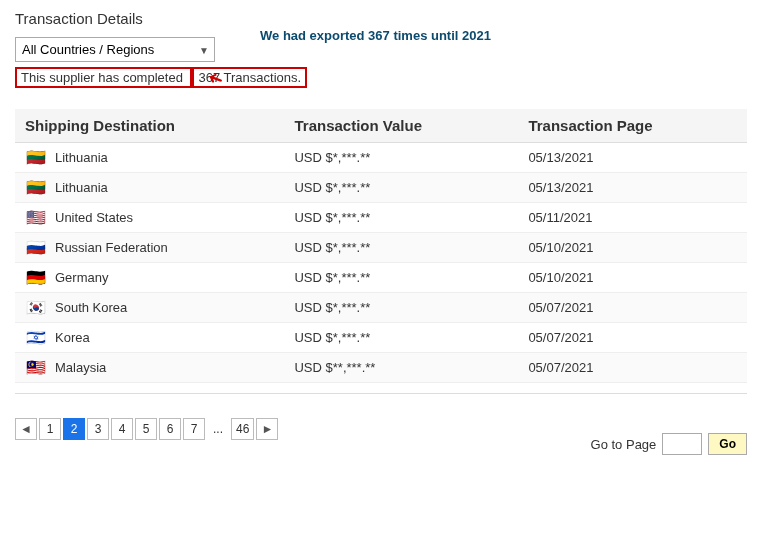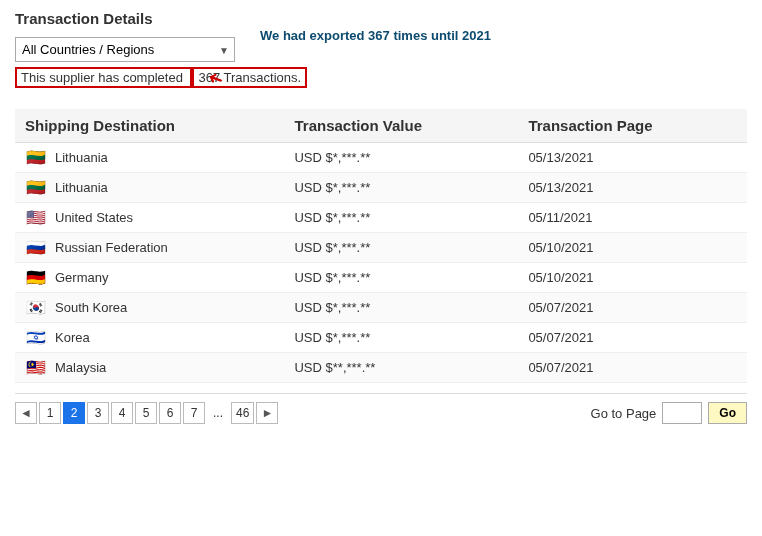--- a/index.html
+++ b/index.html
@@ -12,21 +12,21 @@
       min-height: 536px;
     }
 
     .page-wrapper {
       padding: 10px 15px;
       position: relative;
     }
 
     .page-title {
       font-size: 15px;
-      font-weight: bold;
+      font-weight: normal;
       margin-bottom: 10px;
     }
 
     .annotation-bubble {
       position: absolute;
       top: 28px;
       left: 260px;
       color: #0c4a6e;
       font-size: 13px;
       font-weight: bold;
@@ -35,21 +35,21 @@
     }
 
     .filter-row {
       display: flex;
       align-items: center;
       margin-bottom: 8px;
       position: relative;
     }
 
     .country-select {
-      width: 220px;
+      width: 200px;
       padding: 4px 6px;
       border: 1px solid #aaa;
       background: #fff;
       font-size: 13px;
       appearance: none;
       -webkit-appearance: none;
       padding-right: 24px;
       cursor: pointer;
     }
 
@@ -171,20 +171,21 @@
       border: none;
       cursor: default;
       background: transparent;
     }
 
     .pagination-right {
       display: flex;
       align-items: center;
       gap: 6px;
       font-size: 13px;
+      margin-top: 31px;
     }
 
     .goto-input {
       width: 40px;
       border: 1px solid #aaa;
       padding: 3px 4px;
       font-size: 12px;
       text-align: center;
     }
 

